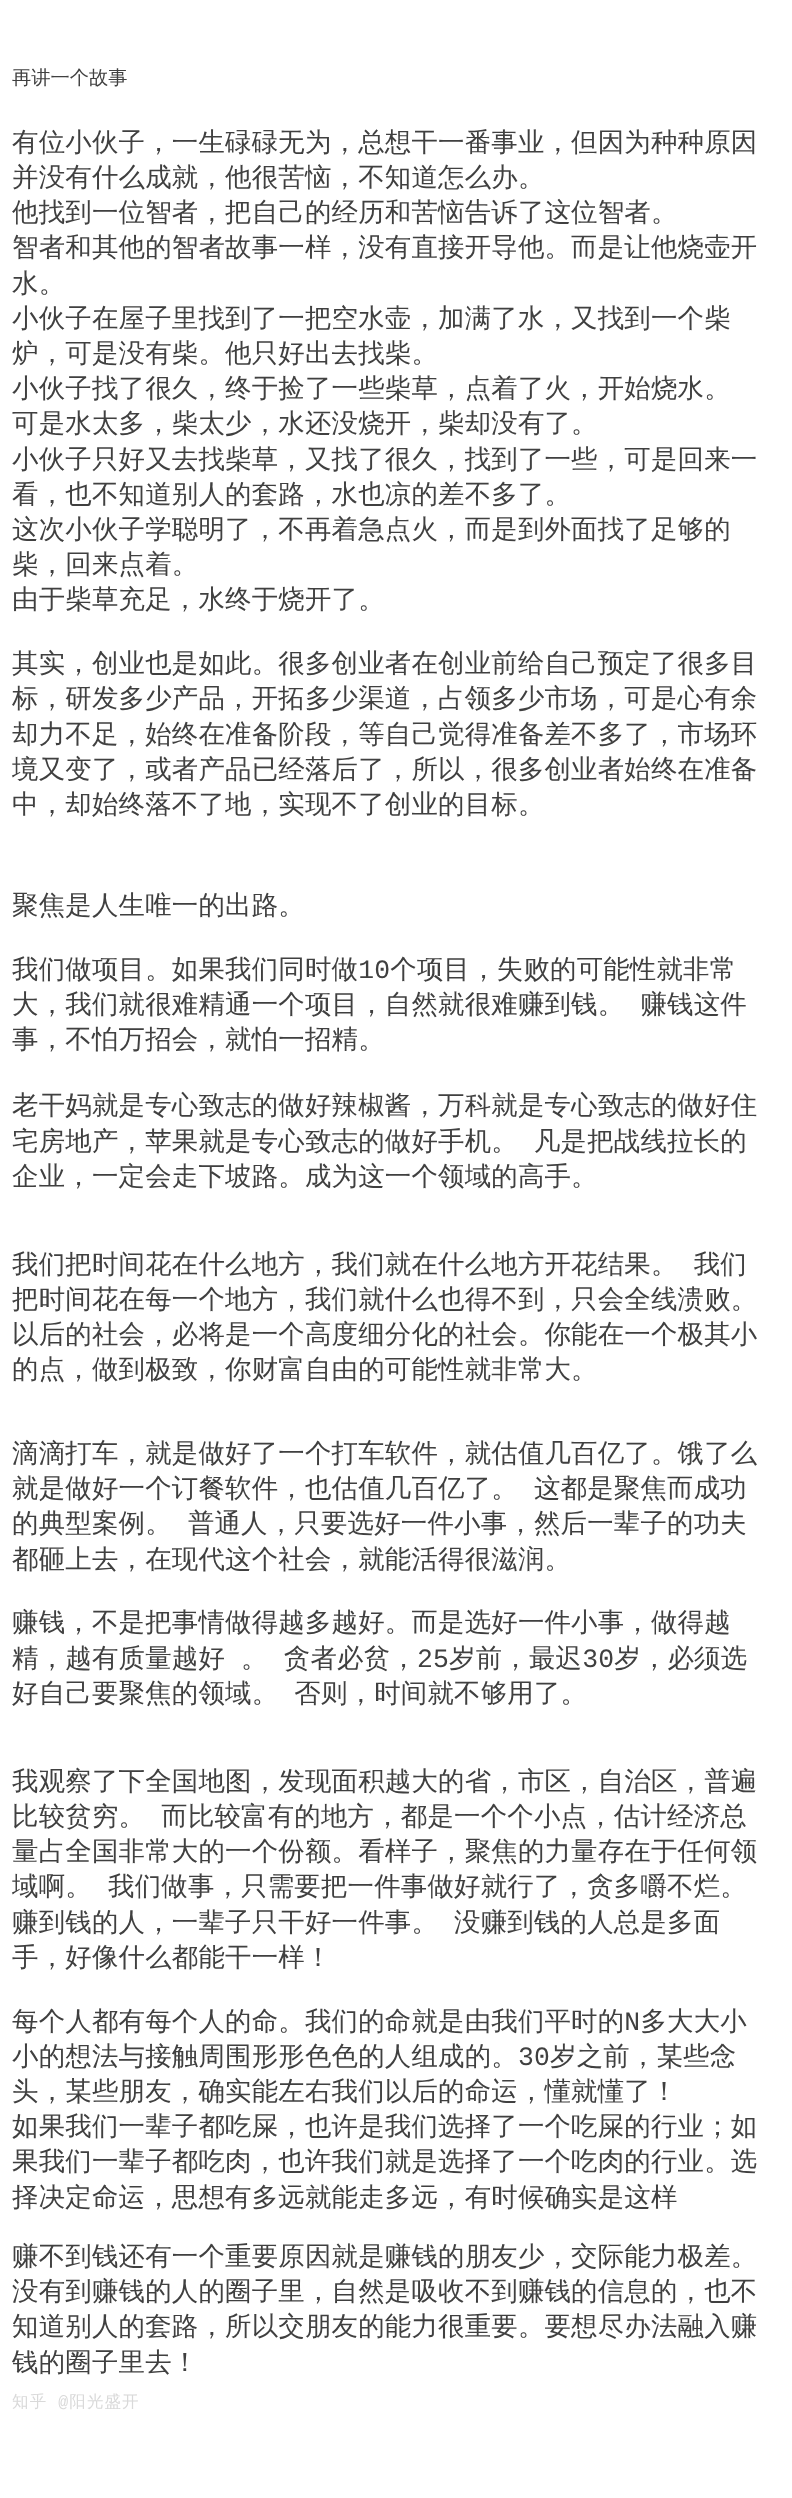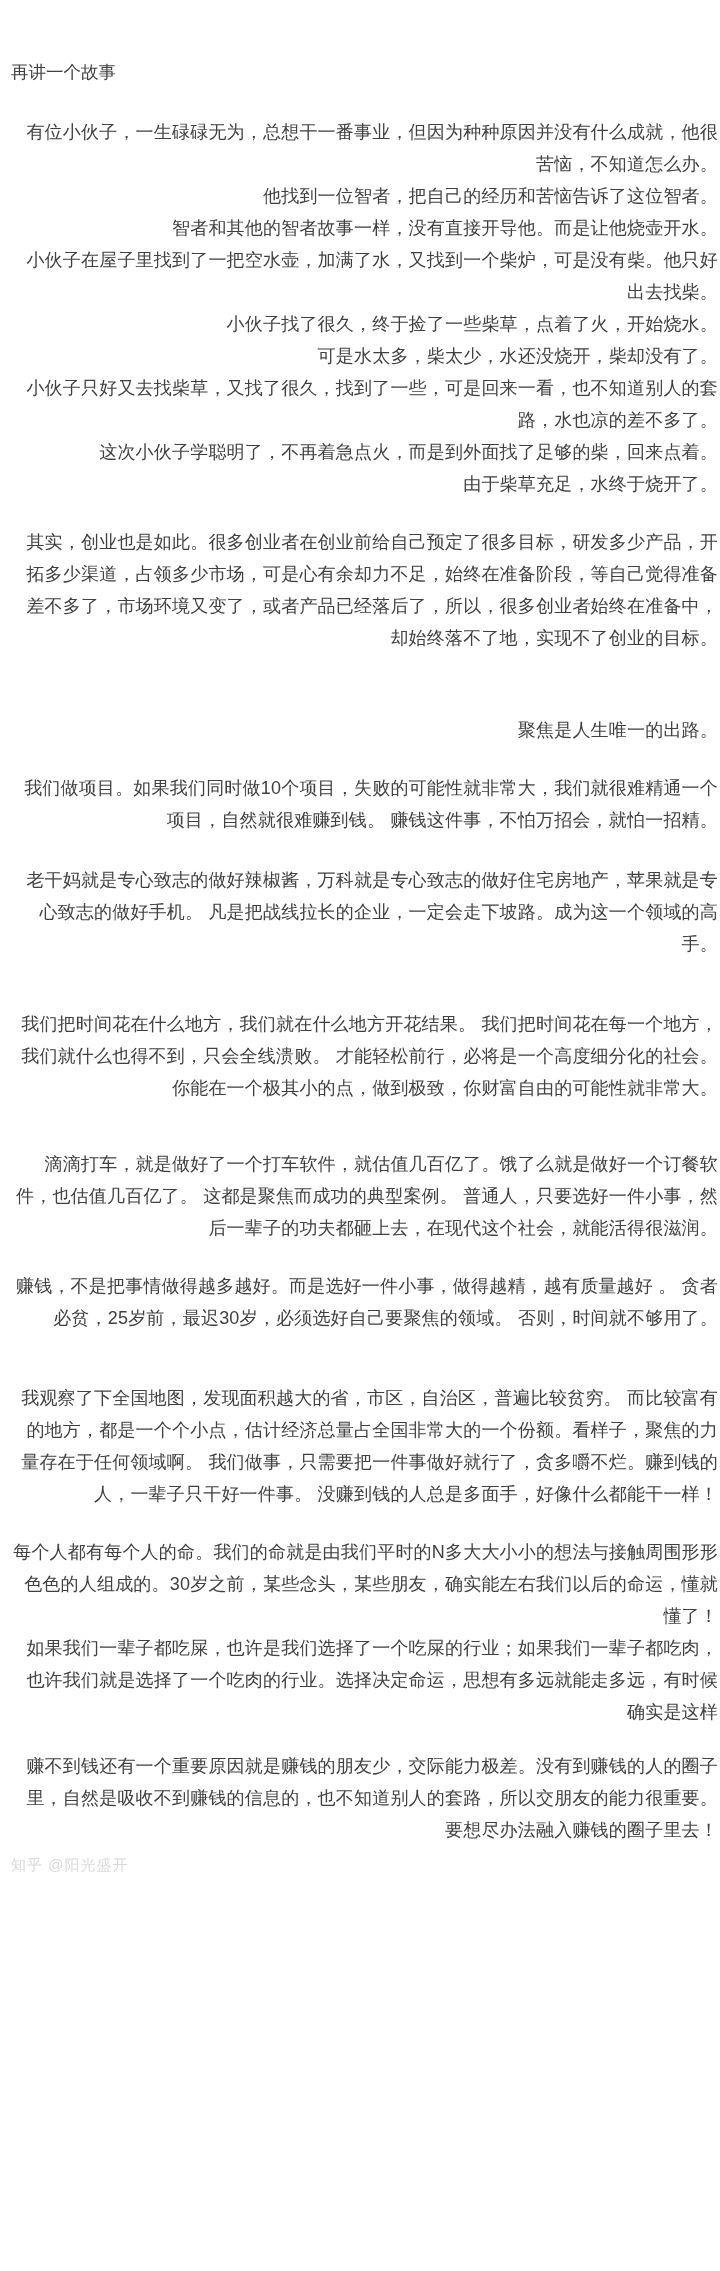--- a/index.html
+++ b/index.html
@@ -5,37 +5,37 @@
   * { margin: 0; padding: 0; box-sizing: border-box; }
   html, body { background: #ffffff; }
   body {
     width: 720px;
     height: 2271px;
     overflow: hidden;
     font-family: "Liberation Sans", "DejaVu Sans", sans-serif;
     color: #404040;
   }
   .article {
-    padding: 56px 2px 0 11px;
+    padding: 56px 28px 0 11px;
     width: 720px;
+    font-family: Liberation Mono, monospace;
   }
   .page-title {
     font-size: 17.5px;
     line-height: 32px;
     font-weight: normal;
     color: #404040;
   }
   .para { margin-top: 26px; }
   .para .line {
-    font-size: 18px;
+    font-size: 24px;
     line-height: 32px;
     letter-spacing: 0.2px;
     word-break: break-all;
     color: #404040;
-    text-align: right;
   }
   
   .g22 { margin-top: 22px; }
   .g26 { margin-top: 26px; }
   .g28 { margin-top: 28px; }
   .g32 { margin-top: 32px; }
   .g44 { margin-top: 44px; }
   .g48 { margin-top: 48px; }
   .g60 { margin-top: 60px; }
   .watermark {
@@ -79,21 +79,21 @@
 
   <div class="para g26">
     <div class="line">我们做项目。如果我们同时做10个项目，失败的可能性就非常大，我们就很难精通一个项目，自然就很难赚到钱。 赚钱这件事，不怕万招会，就怕一招精。</div>
   </div>
 
   <div class="para g28">
     <div class="line">老干妈就是专心致志的做好辣椒酱，万科就是专心致志的做好住宅房地产，苹果就是专心致志的做好手机。 凡是把战线拉长的企业，一定会走下坡路。成为这一个领域的高手。</div>
   </div>
 
   <div class="para g48">
-    <div class="line">我们把时间花在什么地方，我们就在什么地方开花结果。 我们把时间花在每一个地方，我们就什么也得不到，只会全线溃败。 才能轻松前行，必将是一个高度细分化的社会。你能在一个极其小的点，做到极致，你财富自由的可能性就非常大。</div>
+    <div class="line">我们把时间花在什么地方，我们就在什么地方开花结果。 我们把时间花在每一个地方，我们就什么也得不到，只会全线溃败。 以后的社会，必将是一个高度细分化的社会。你能在一个极其小的点，做到极致，你财富自由的可能性就非常大。</div>
   </div>
 
   <div class="para g44">
     <div class="line">滴滴打车，就是做好了一个打车软件，就估值几百亿了。饿了么就是做好一个订餐软件，也估值几百亿了。 这都是聚焦而成功的典型案例。 普通人，只要选好一件小事，然后一辈子的功夫都砸上去，在现代这个社会，就能活得很滋润。</div>
   </div>
 
   <div class="para g26">
     <div class="line">赚钱，不是把事情做得越多越好。而是选好一件小事，做得越精，越有质量越好 。 贪者必贫，25岁前，最迟30岁，必须选好自己要聚焦的领域。 否则，时间就不够用了。</div>
   </div>
 

